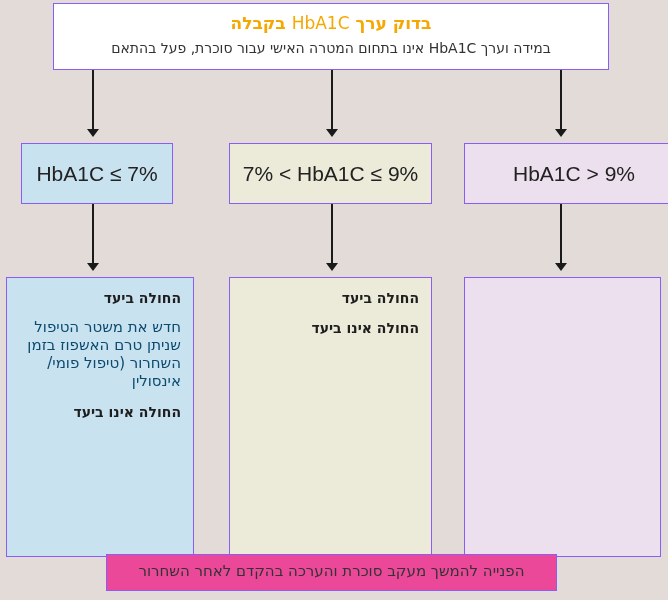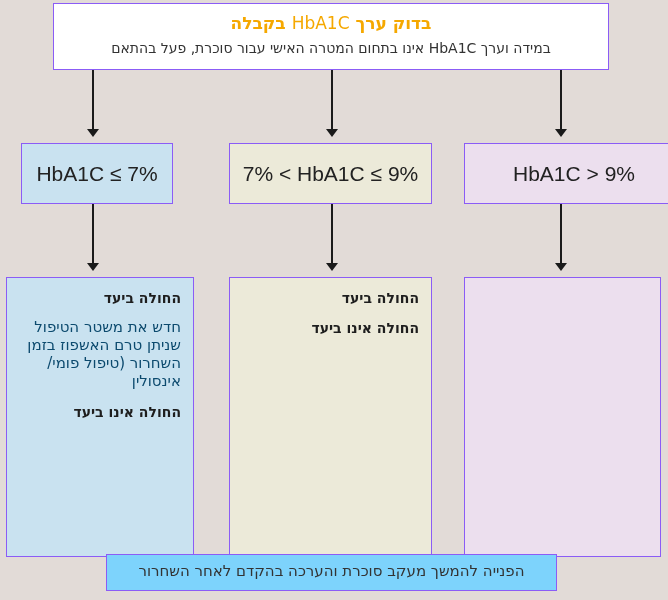--- a/index.html
+++ b/index.html
@@ -40,21 +40,21 @@
   .beige { background: #ecead9; }
   .pink { background: #ecdfee; }
   .detail {
     top: 277px; height: 280px; direction: rtl; text-align: right;
     padding: 10px 12px 0 8px;
   }
   .detail h4 { margin: 0 0 10px 0; font-size: 14px; font-weight: bold; color: #1e1e1e; line-height: 20px; }
   .detail p { margin: 0 0 12px 0; font-size: 15px; color: #0c4a6e; line-height: 18px; }
   #bottom-box {
     left: 106px; top: 554px; width: 451px; height: 37px;
-    background: #7dd3fc; direction: rtl; text-align: center;
+    background: #ec4899; direction: rtl; text-align: center;
     font-size: 15px; line-height: 33px; color: #333;
   }
 </style>
 </head>
 <body>
 
 <div id="top-box" class="box">
   <div id="top-title">
     <span>בדוק ערך</span>
     <span class="latin">HbA1C</span>

